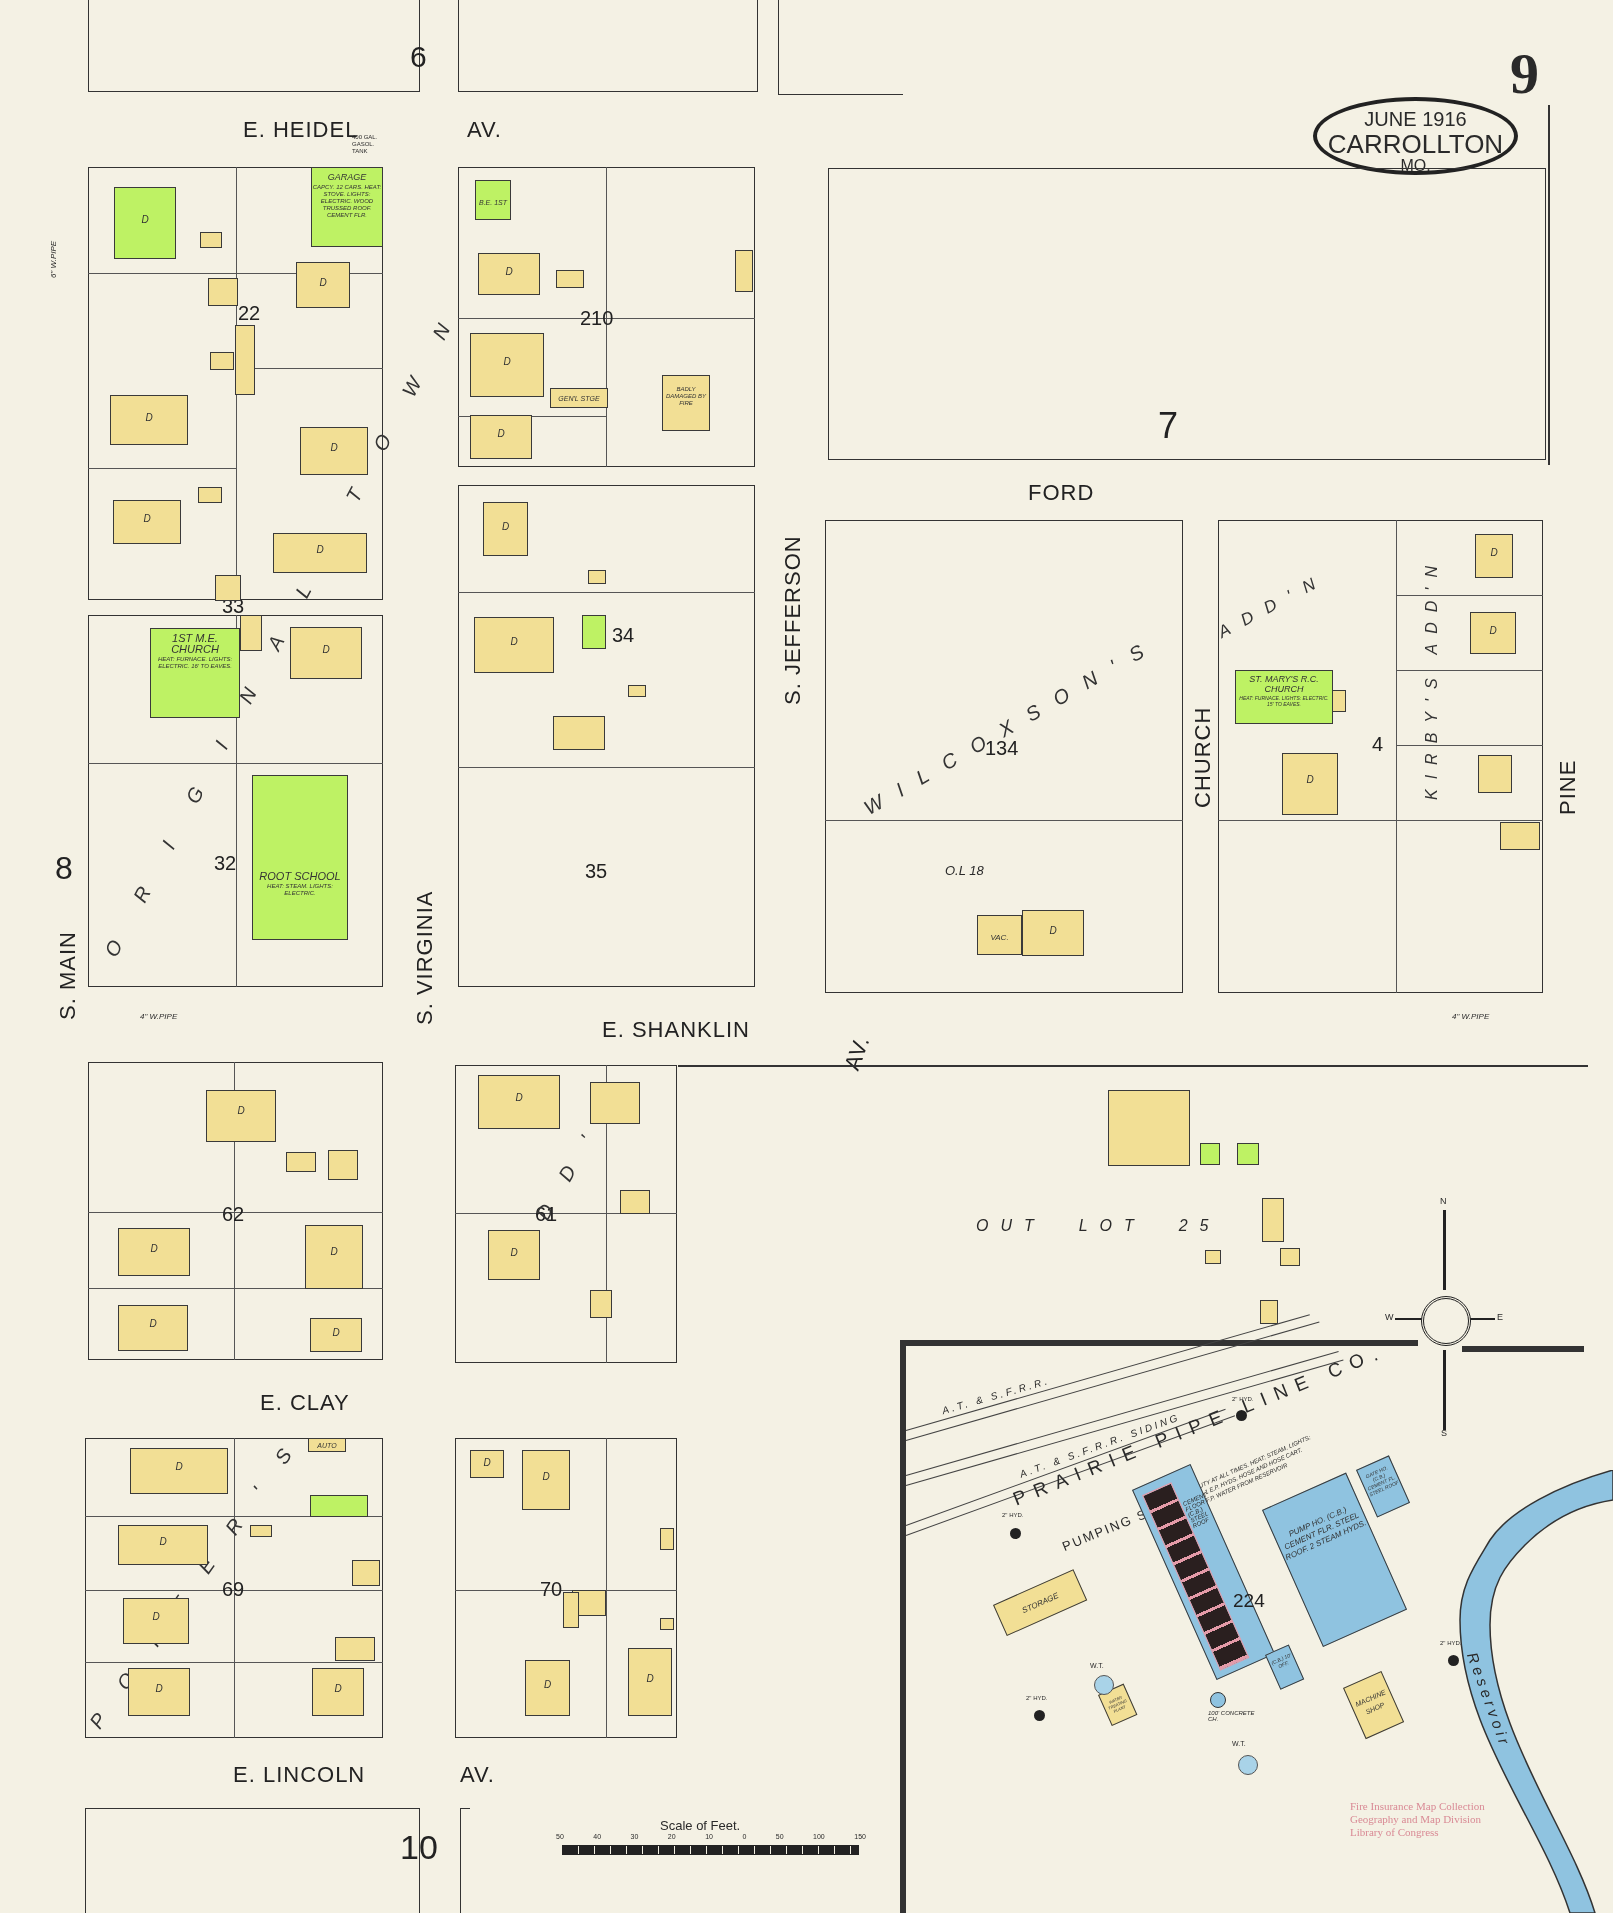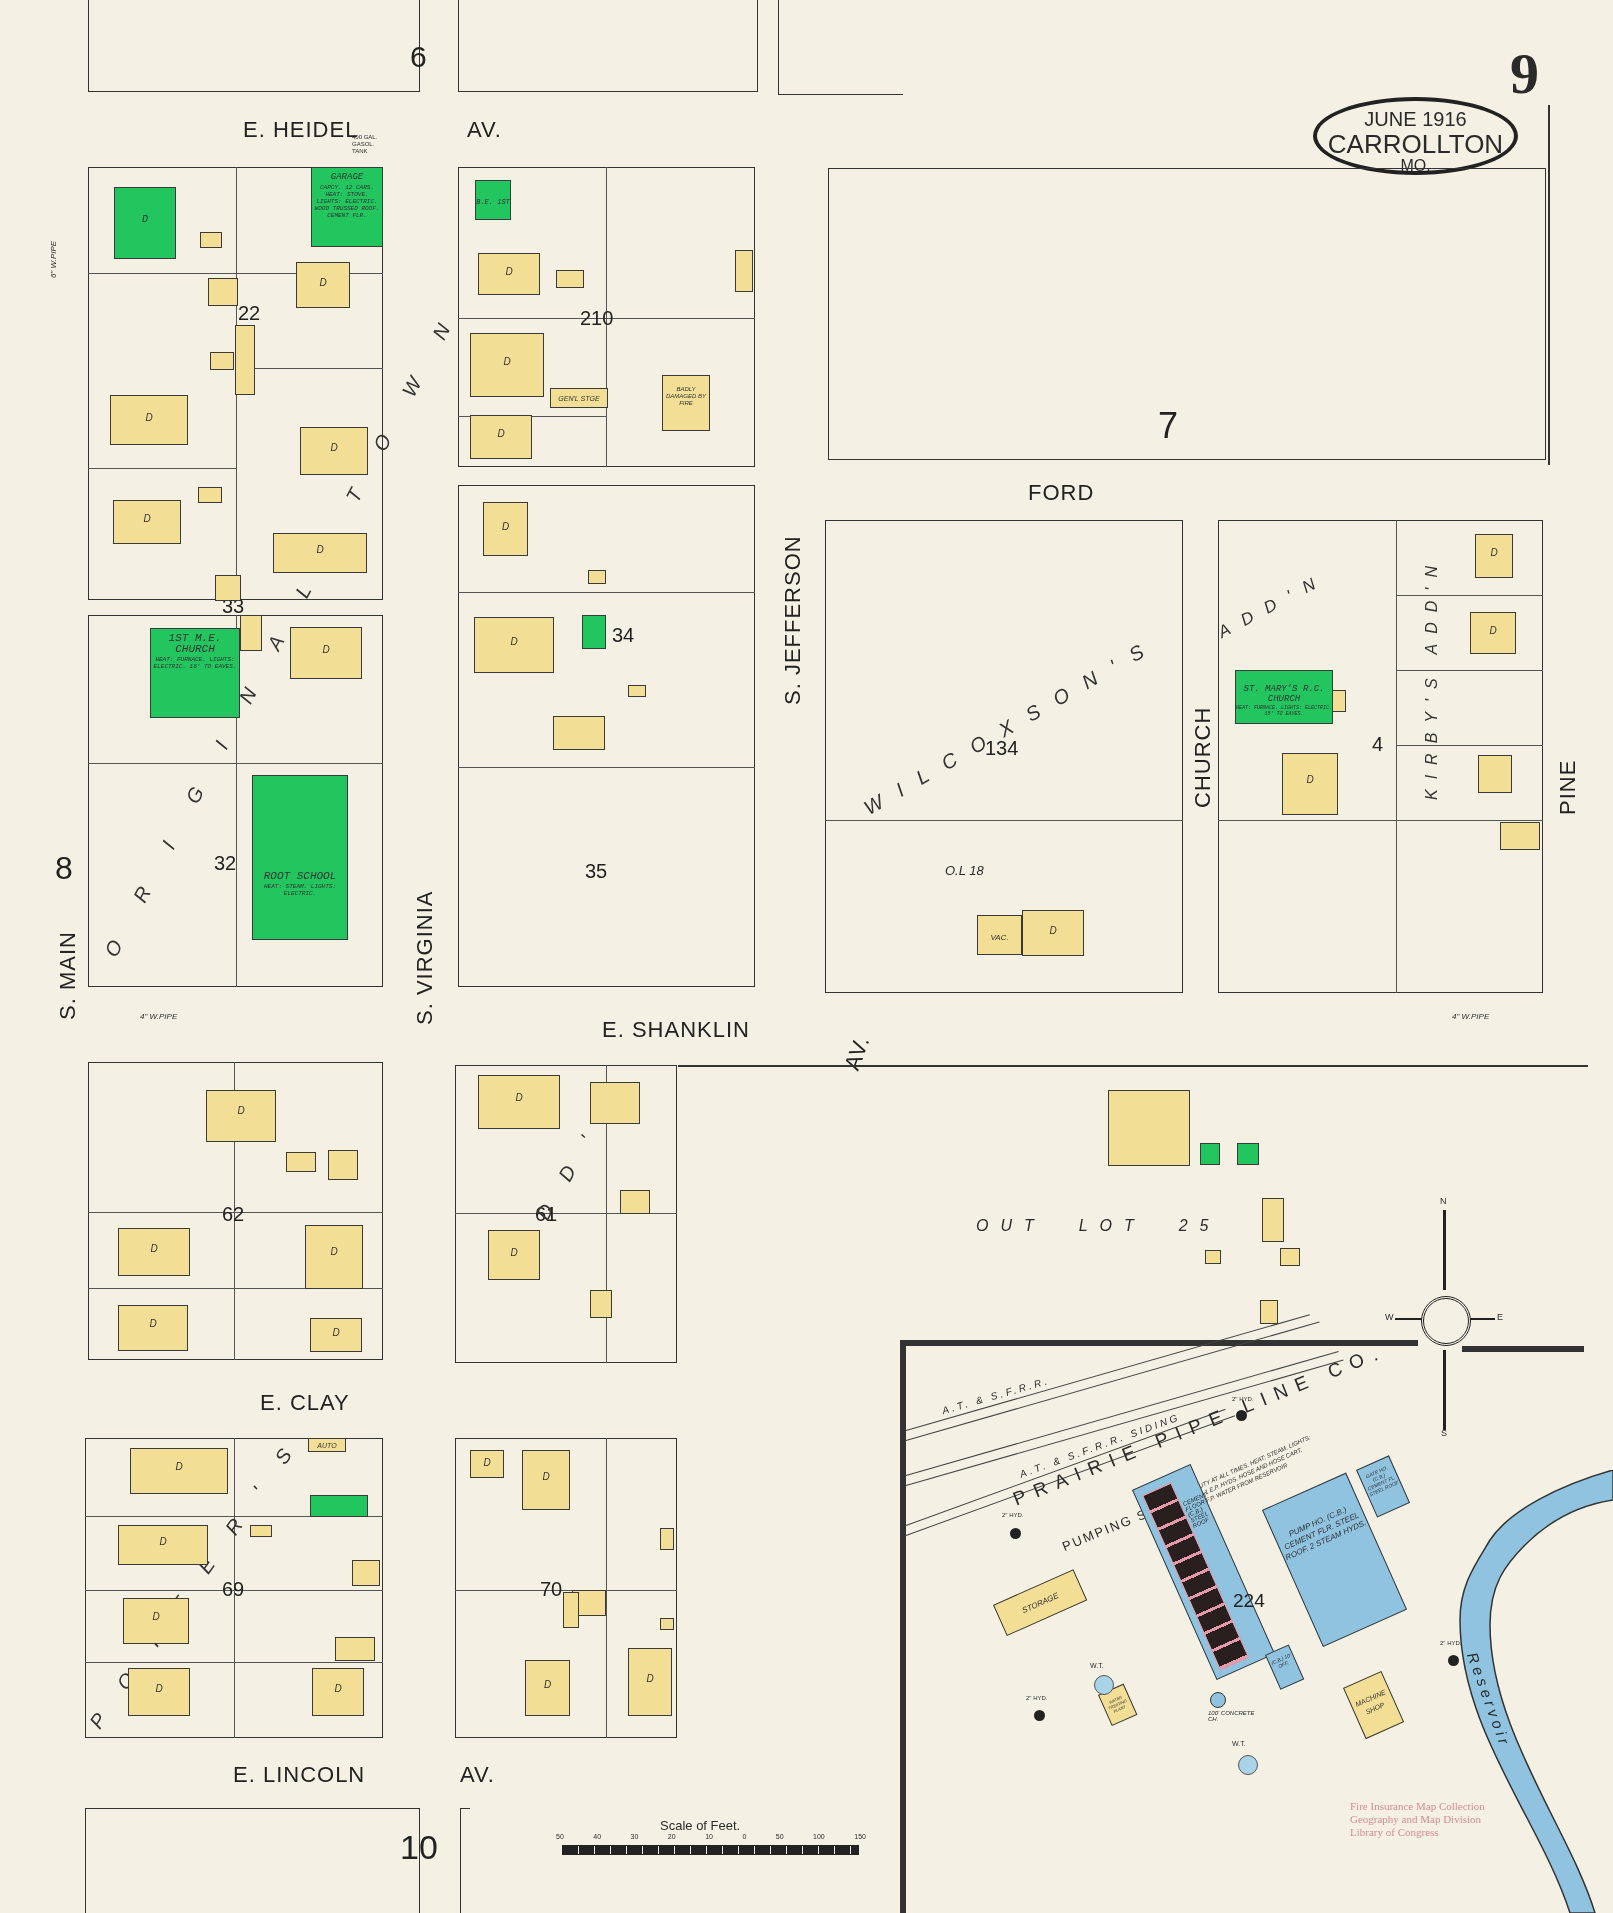--- a/index.html
+++ b/index.html
@@ -6,21 +6,21 @@
   body{width:1613px;height:1913px;background:#f4f1e4;position:relative;overflow:hidden;font-family:"Liberation Sans",sans-serif;color:#2a2a2a;}
   .abs{position:absolute;}
   .block{position:absolute;border:1.5px solid #333;box-sizing:border-box;}
   .lot-line{position:absolute;background:#555;}
   .street{position:absolute;font-family:"Liberation Sans",sans-serif;font-size:22px;letter-spacing:1px;color:#222;white-space:nowrap;}
   .vstreet{position:absolute;font-size:22px;letter-spacing:1px;color:#222;white-space:nowrap;transform:rotate(-90deg);transform-origin:left top;}
   .bnum{position:absolute;font-size:20px;color:#222;}
   .sheetnum{position:absolute;font-size:30px;color:#222;}
   .bldg{position:absolute;box-sizing:border-box;border:1.5px solid #3a3a3a;}
   .dw{background:#f2df95;}
-  .brick{background:#22c55e;font-family:Liberation Mono, monospace;}
+  .brick{background:#bef264;}
   .stone{background:#8fc3e0;}
   .btext{font-size:10px;font-style:italic;color:#333;text-align:center;line-height:11px;padding-top:4px;}
   .addn{position:absolute;font-size:20px;letter-spacing:22px;font-style:italic;color:#333;white-space:nowrap;}
   .rr{position:absolute;height:1px;background:#444;transform-origin:left center;}
   .title-oval{position:absolute;left:1313px;top:97px;width:205px;height:78px;border:4px solid #222;border-radius:50%;text-align:center;box-sizing:border-box;}
   .hyd{position:absolute;width:11px;height:11px;border-radius:50%;background:#222;}
   .wt{position:absolute;width:18px;height:18px;border-radius:50%;background:#a9d3e8;border:1px solid #555;}
   .loc{position:absolute;font-family:"Liberation Serif",serif;font-size:11px;color:#d98a95;line-height:13px;}
 </style>
 </head>
@@ -208,21 +208,21 @@
 <div class="bldg dw" style="left:553px;top:716px;width:52px;height:34px;"></div>
 
 <div class="bldg dw" style="left:977px;top:915px;width:45px;height:40px;">
     <div class="btext" style="padding-top:16px;font-size:8px;">VAC.</div>
   </div>
 <div class="bldg dw" style="left:1022px;top:910px;width:62px;height:46px;">
     <div class="btext" style="padding-top:14px;">D</div>
   </div>
 
 <div class="bldg brick" style="left:1235px;top:670px;width:98px;height:54px;">
-  <div class="btext" style="font-size:9px;line-height:10px;padding-top:13px;">ST. MARY'S R.C. CHURCH</div>
+  <div class="btext" style="font-size:9px;line-height:10px;padding-top:3px;">ST. MARY'S R.C. CHURCH</div>
   <div class="btext" style="font-size:5px;line-height:6px;padding-top:1px;">HEAT: FURNACE. LIGHTS: ELECTRIC. 15' TO EAVES.</div>
 </div>
 <div class="bldg dw" style="left:1332px;top:690px;width:14px;height:22px;"></div>
 <div class="bldg dw" style="left:1282px;top:753px;width:56px;height:62px;">
     <div class="btext" style="padding-top:20px;">D</div>
   </div>
 <div class="bldg dw" style="left:1475px;top:534px;width:38px;height:44px;">
     <div class="btext" style="padding-top:12px;">D</div>
   </div>
 <div class="bldg dw" style="left:1470px;top:612px;width:46px;height:42px;">

